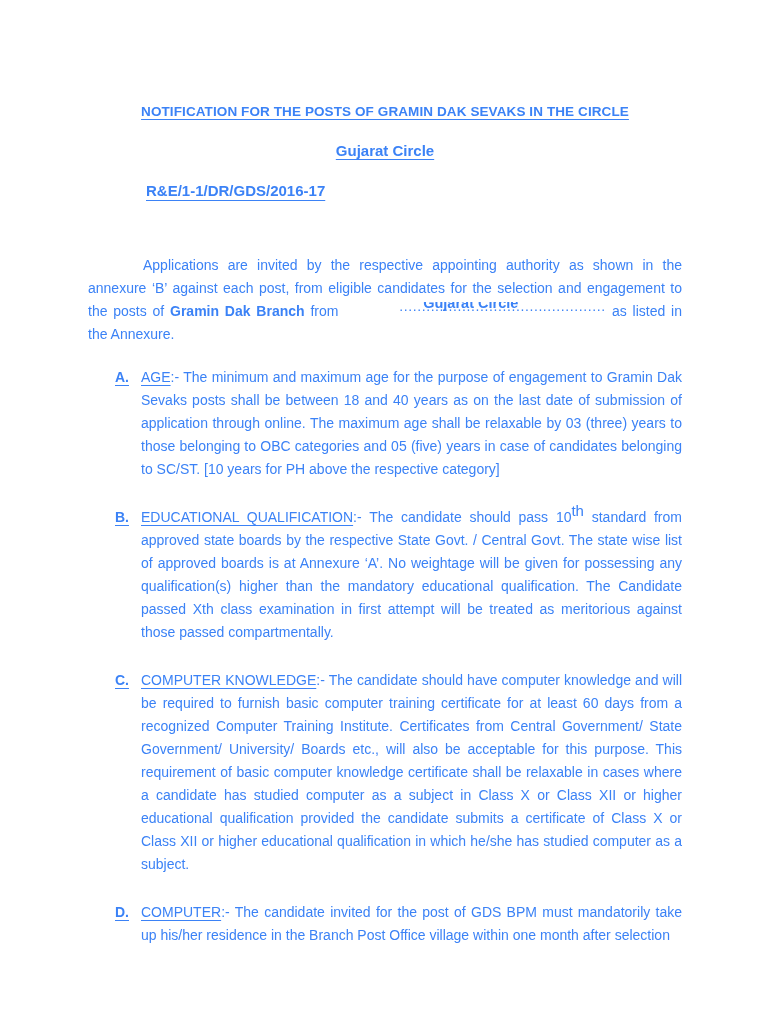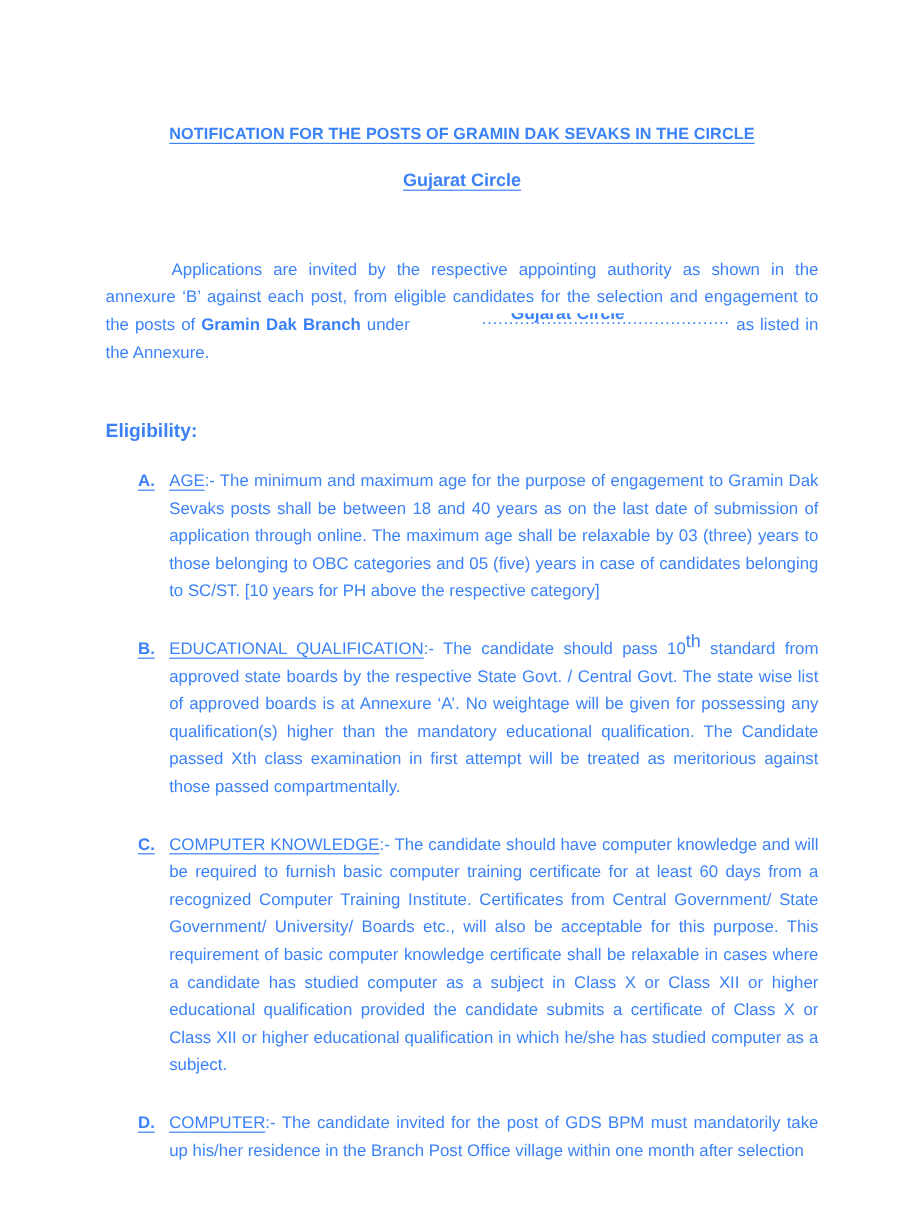--- a/index.html
+++ b/index.html
@@ -111,30 +111,32 @@
 </style>
 </head>
 <body>
 
 <div class="page">
 
   <h1 class="doc-title">NOTIFICATION FOR THE POSTS OF GRAMIN DAK SEVAKS IN THE CIRCLE</h1>
 
   <h2 class="doc-subtitle">Gujarat Circle</h2>
 
+  <div>
+    <span class="ref-no">R&amp;E/1-1/DR/GDS/2016-17</span>
+  </div>
 
   <p class="intro">
     <span>Applications are invited by the respective appointing authority as shown in the annexure ‘B’ against each post, from eligible candidates for the selection and engagement to the posts of</span>
     <span class="bold-phrase">Gramin Dak Branch</span>
-    <span>under</span>
+    <span>from</span>
     <span class="fill-blank"><span class="dots">..............................................................................................................</span><span class="fill-value">Gujarat Circle</span></span>
     <span>as listed in the Annexure.</span>
   </p>
 
-  <h3 class="elig-heading">Eligibility:</h3>
 
   <ol class="sections">
       <li class="section"><span class="marker">A.</span><span class="label">AGE</span><span>:- </span><span>The minimum and maximum age for the purpose of engagement to Gramin Dak Sevaks posts shall be between 18 and 40 years as on the last date of submission of application through online.  The maximum age shall be relaxable by 03 (three) years to those belonging to OBC categories and 05 (five) years in case of candidates belonging to SC/ST. [10 years for PH above the respective category]</span></li>
       <li class="section"><span class="marker">B.</span><span class="label">EDUCATIONAL QUALIFICATION</span><span>:- </span><span>The candidate should pass 10</span><sup>th</sup><span> standard from approved state boards by the respective State Govt. / Central Govt.  The state wise list of approved boards is at Annexure ‘A’.  No weightage will be given for possessing any qualification(s) higher than the mandatory educational qualification. The Candidate passed Xth class examination in first attempt will be treated as meritorious against those passed compartmentally.</span></li>
       <li class="section"><span class="marker">C.</span><span class="label">COMPUTER KNOWLEDGE</span><span>:- </span><span>The candidate should have computer knowledge and will be required to furnish basic computer training certificate for at least  60 days from a recognized Computer Training Institute. Certificates from Central Government/ State Government/ University/ Boards etc., will also be acceptable for this purpose.  This requirement of basic computer knowledge certificate shall be relaxable in cases where a candidate has studied computer as a subject  in Class X or Class XII or higher educational qualification provided the candidate submits a certificate of Class X or Class XII or higher educational qualification in which he/she has studied computer as a subject.</span></li>
       <li class="section"><span class="marker">D.</span><span class="label">COMPUTER</span><span>:- </span><span>The candidate invited for the post of GDS  BPM  must mandatorily take up his/her residence in the Branch Post Office village within one month after selection</span></li>
     </ol>
 
 </div>
 

